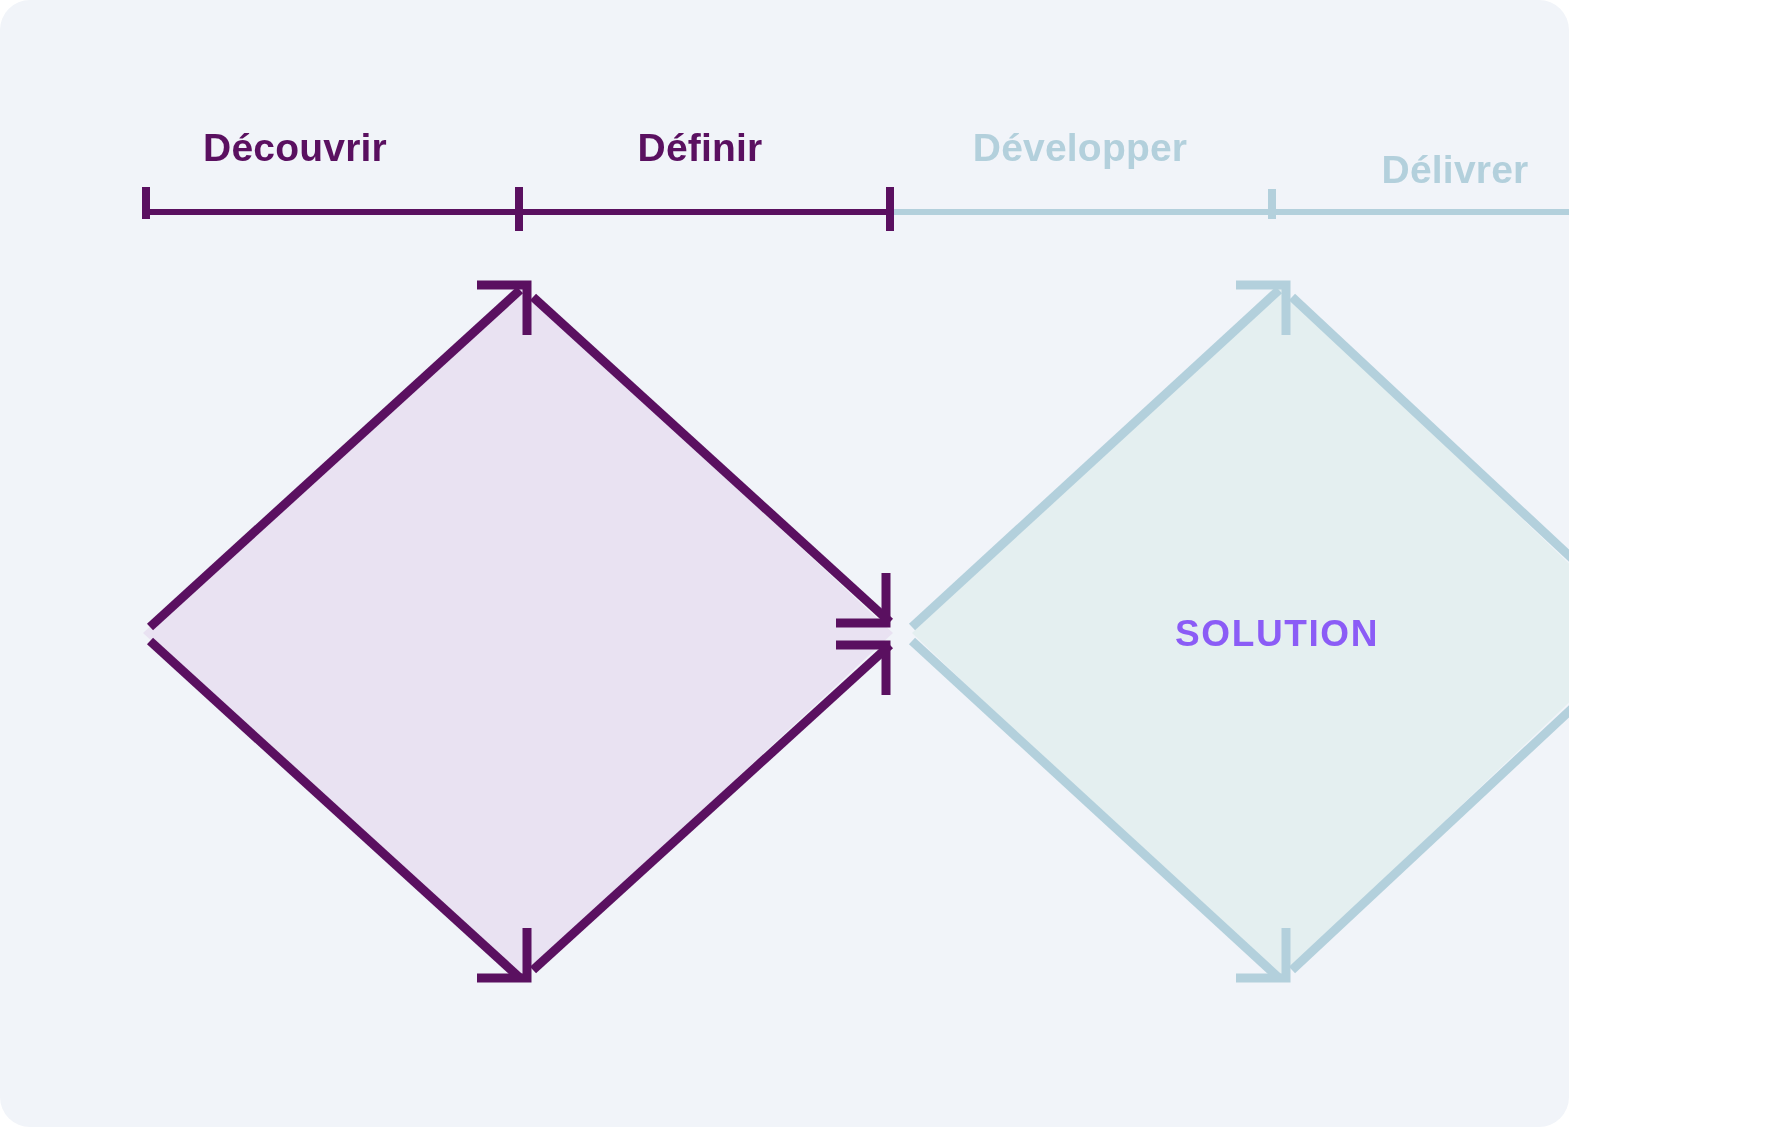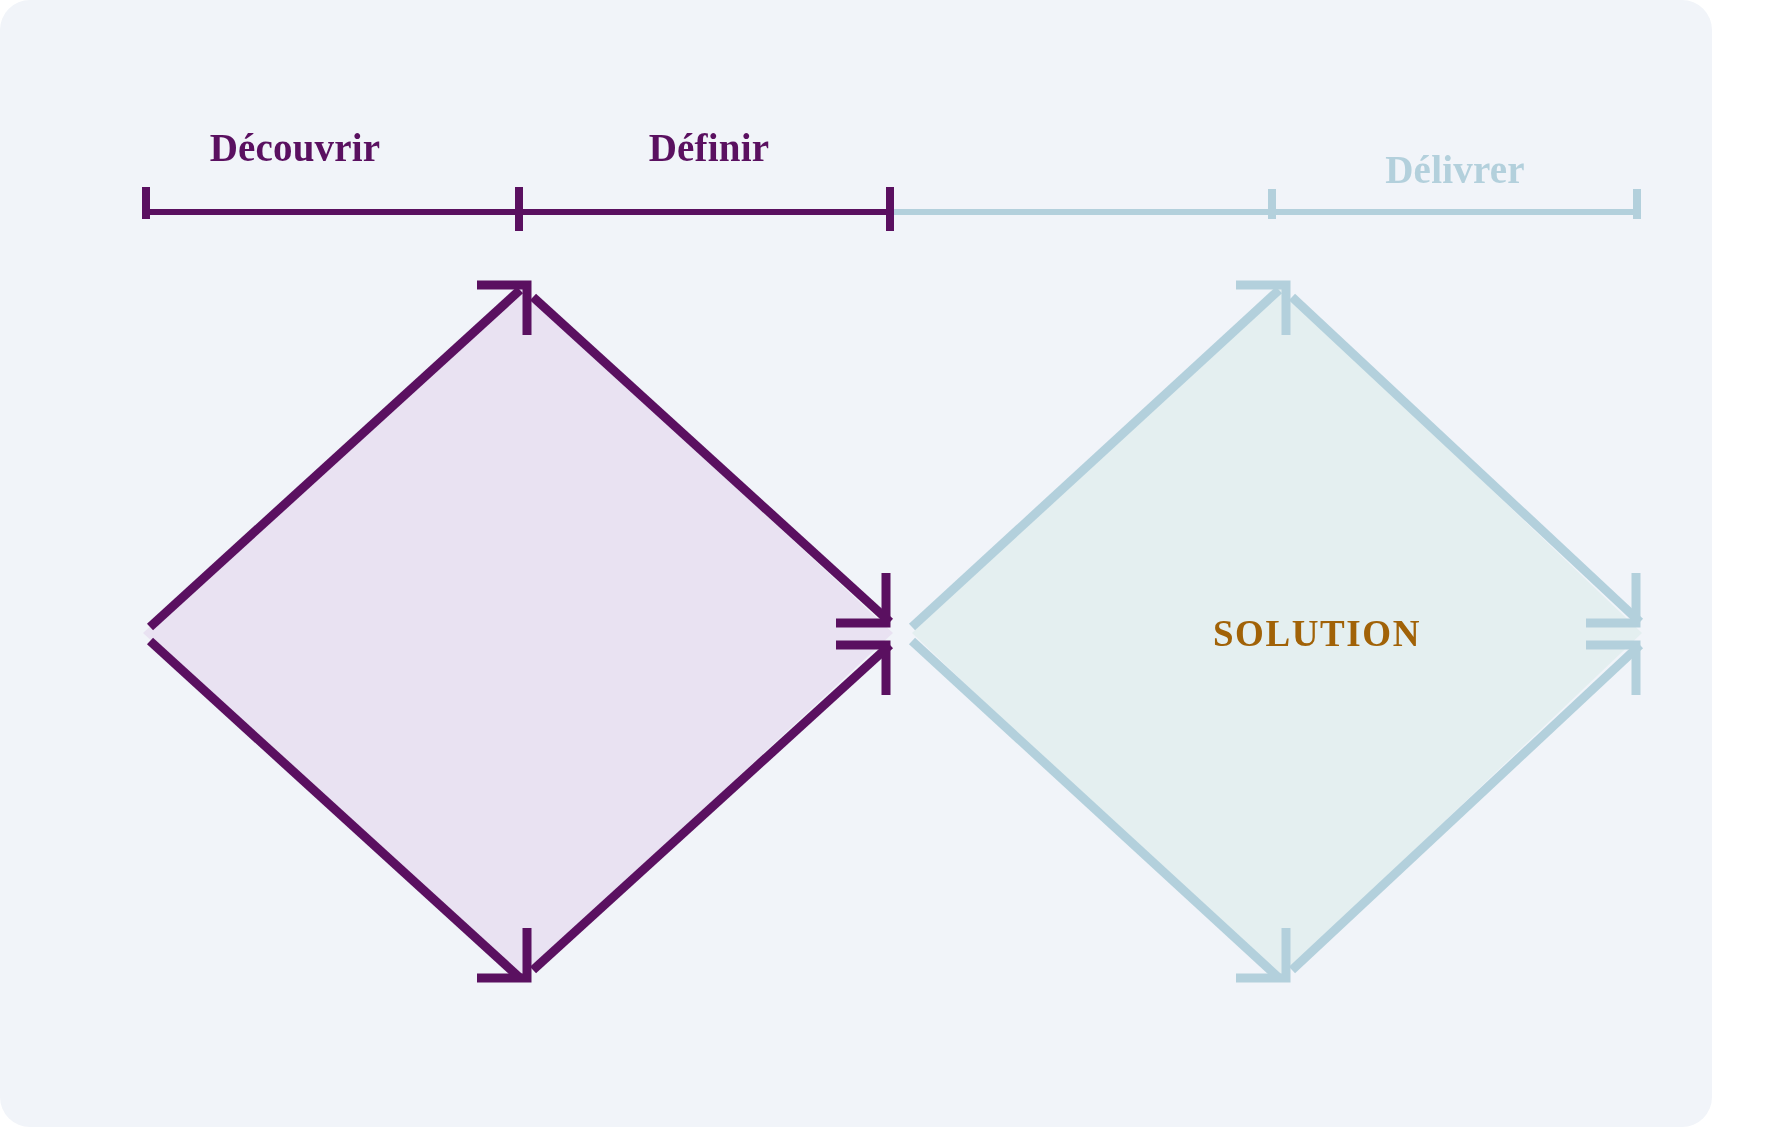--- a/index.html
+++ b/index.html
@@ -8,27 +8,26 @@
     background: #ffffff;
   }
   body {
     width: 1792px;
     height: 1127px;
     font-family: "Liberation Sans", sans-serif;
     overflow: hidden;
   }
   .canvas {
     position: relative;
-    width: 1712px;
+    width: 1569px;
     height: 1127px;
     background: #f1f4f9;
     border-radius: 30px;
     overflow: hidden;
     box-sizing: border-box;
-    font-family: Liberation Serif, serif;
   }
   .phase-label {
     position: absolute;
     font-size: 39px;
     font-weight: bold;
     letter-spacing: 0.2px;
     white-space: nowrap;
     text-align: center;
     transform: translateX(-50%);
     line-height: 1;
@@ -39,21 +38,21 @@
   .diamond-label {
     position: absolute;
     font-size: 37px;
     font-weight: bold;
     letter-spacing: 1.6px;
     white-space: nowrap;
     transform: translate(-50%, -50%);
     line-height: 1;
   }
   .diamond-label.active   { color: #5a1060; }
-  .diamond-label.inactive { color: #a16207; margin-left: 40px; }
+  .diamond-label.inactive { color: #8b5cf6; }
 
   svg.layer {
     position: absolute;
     left: 0;
     top: 0;
     width: 1792px;
     height: 1127px;
     overflow: visible;
   }
 </style>
@@ -69,21 +68,22 @@
     <line x1="890" y1="212" x2="1640" y2="212" stroke="#b3d0dc" stroke-width="6"></line>
 
     <line x1="146" y1="187" x2="146" y2="219" stroke="#5a1060" stroke-width="8"></line>
     <line x1="519" y1="187" x2="519" y2="231" stroke="#5a1060" stroke-width="8"></line>
     <line x1="890" y1="187" x2="890" y2="231" stroke="#5a1060" stroke-width="8"></line>
     <line x1="1272" y1="189" x2="1272" y2="219" stroke="#b3d0dc" stroke-width="8"></line>
     <line x1="1637" y1="189" x2="1637" y2="219" stroke="#b3d0dc" stroke-width="8"></line>
   </svg>
 
   <div class="phase-label active" style="left:295px;  top:128px;">Découvrir</div>
-  <div class="phase-label active" style="left:700px;  top:128px;margin-left:9px;">Définir</div>
+  <div class="phase-label active" style="left:700px;  top:128px;">Définir</div>
+  <div class="phase-label inactive" style="left:1080px; top:128px;">Développer</div>
   <div class="phase-label inactive" style="left:1455px; top:128px;margin-top:22px;">Délivrer</div>
 
   <svg class="layer" viewBox="0 0 1792 1127" xmlns="http://www.w3.org/2000/svg">
 
     <g>
 
       <polygon points="143,633 518,285 893,633 518,981" fill="#e9e2f2" stroke="none"></polygon>
 
       <g>
         <line x1="150" y1="627" x2="520" y2="290" stroke="#5a1060" stroke-width="9" stroke-linecap="butt"></line>

